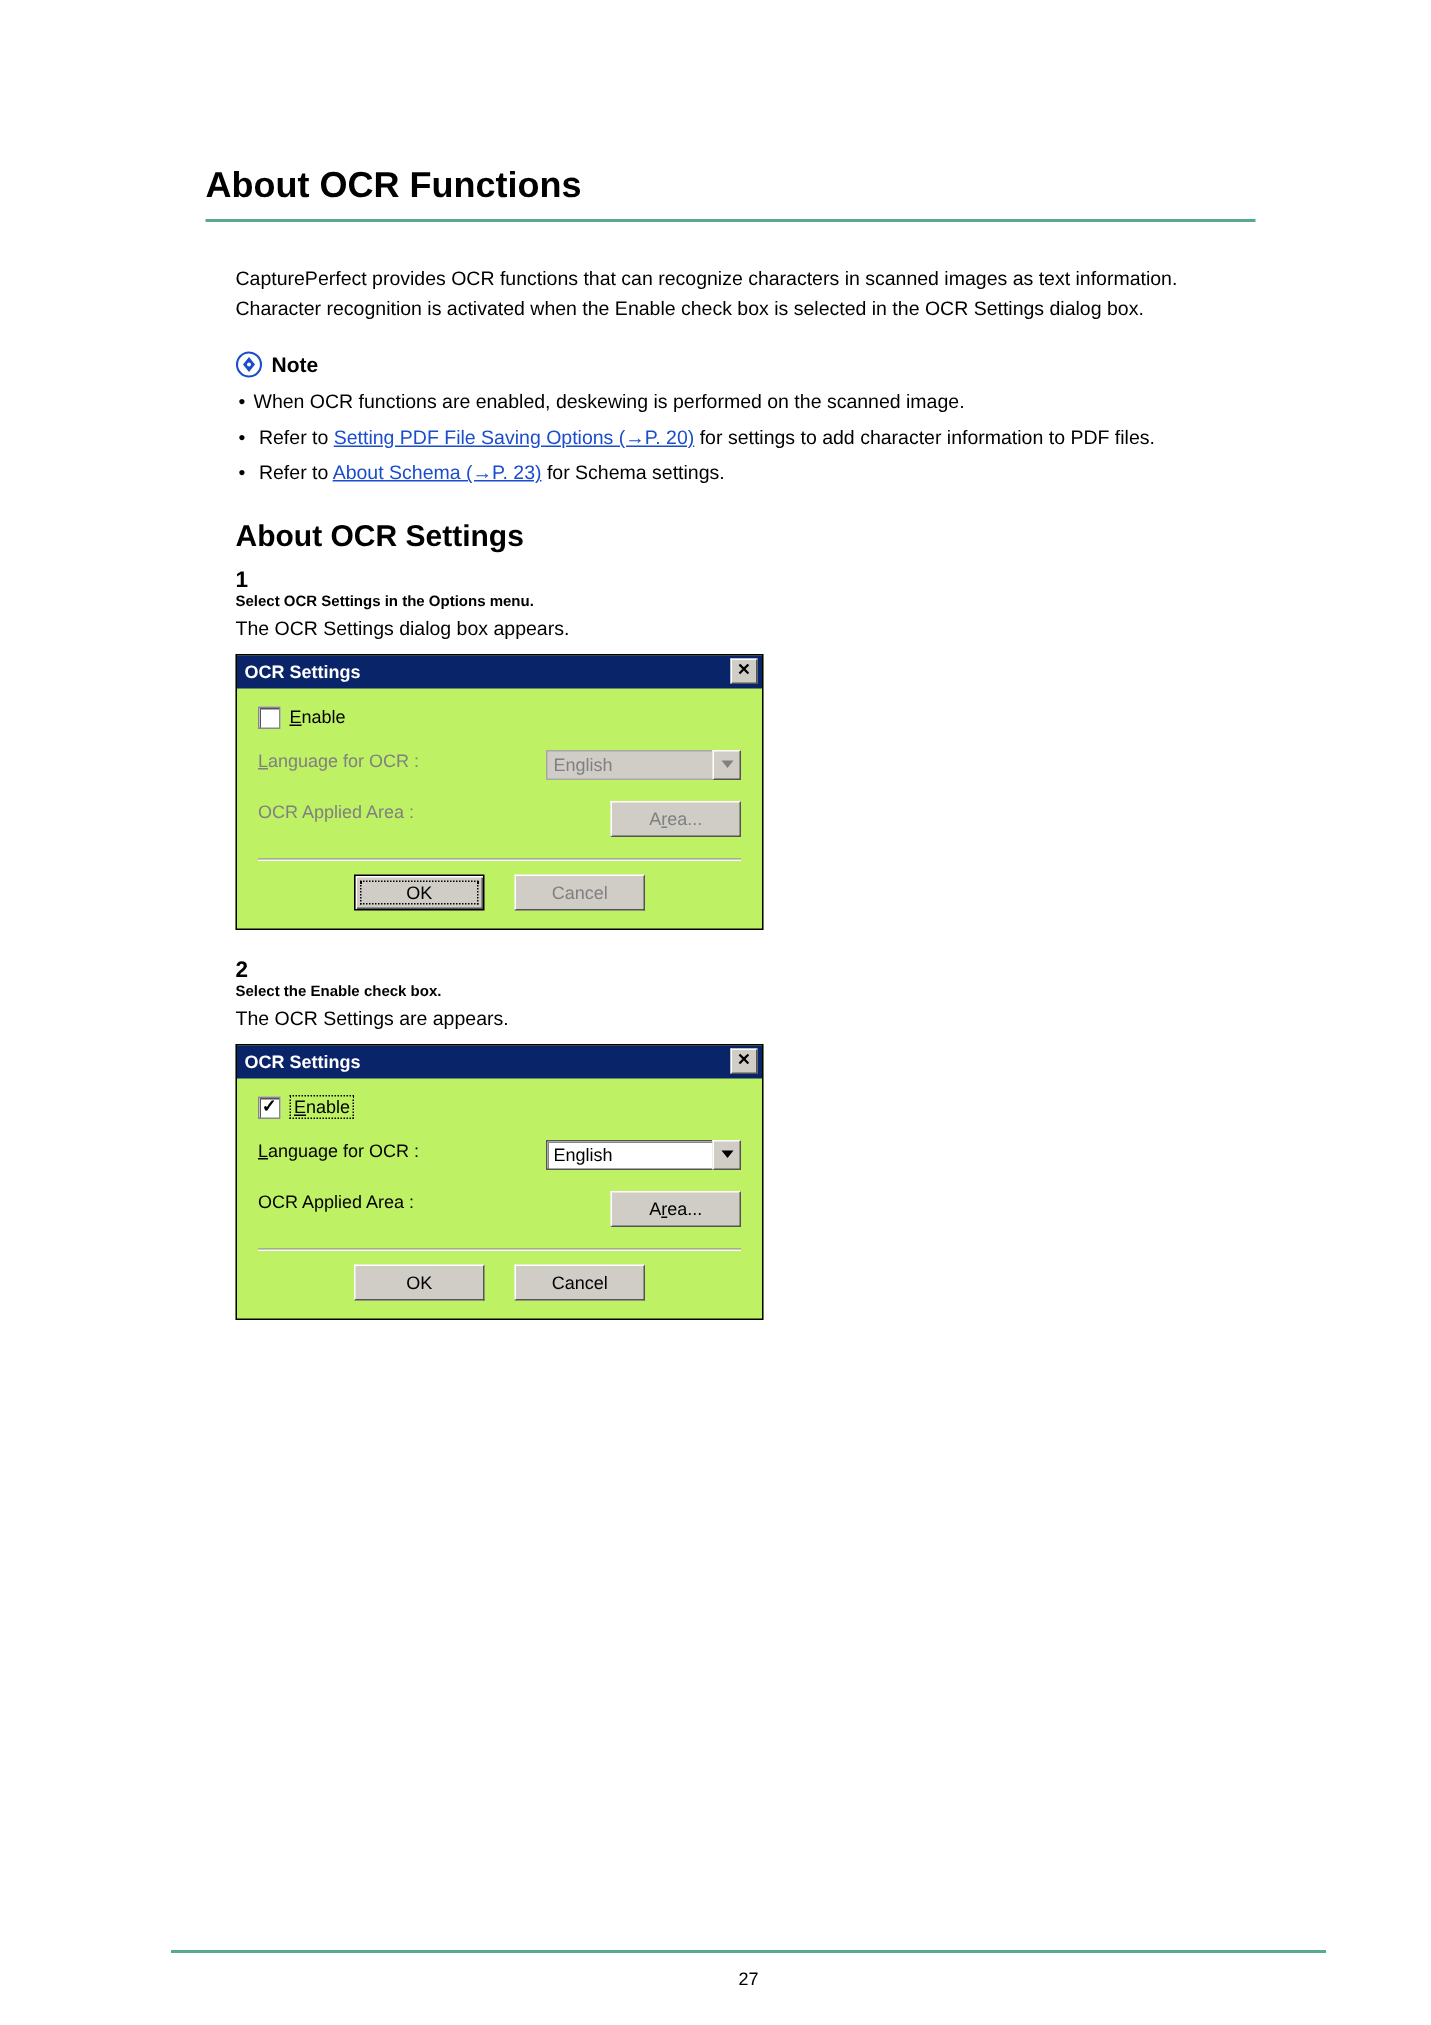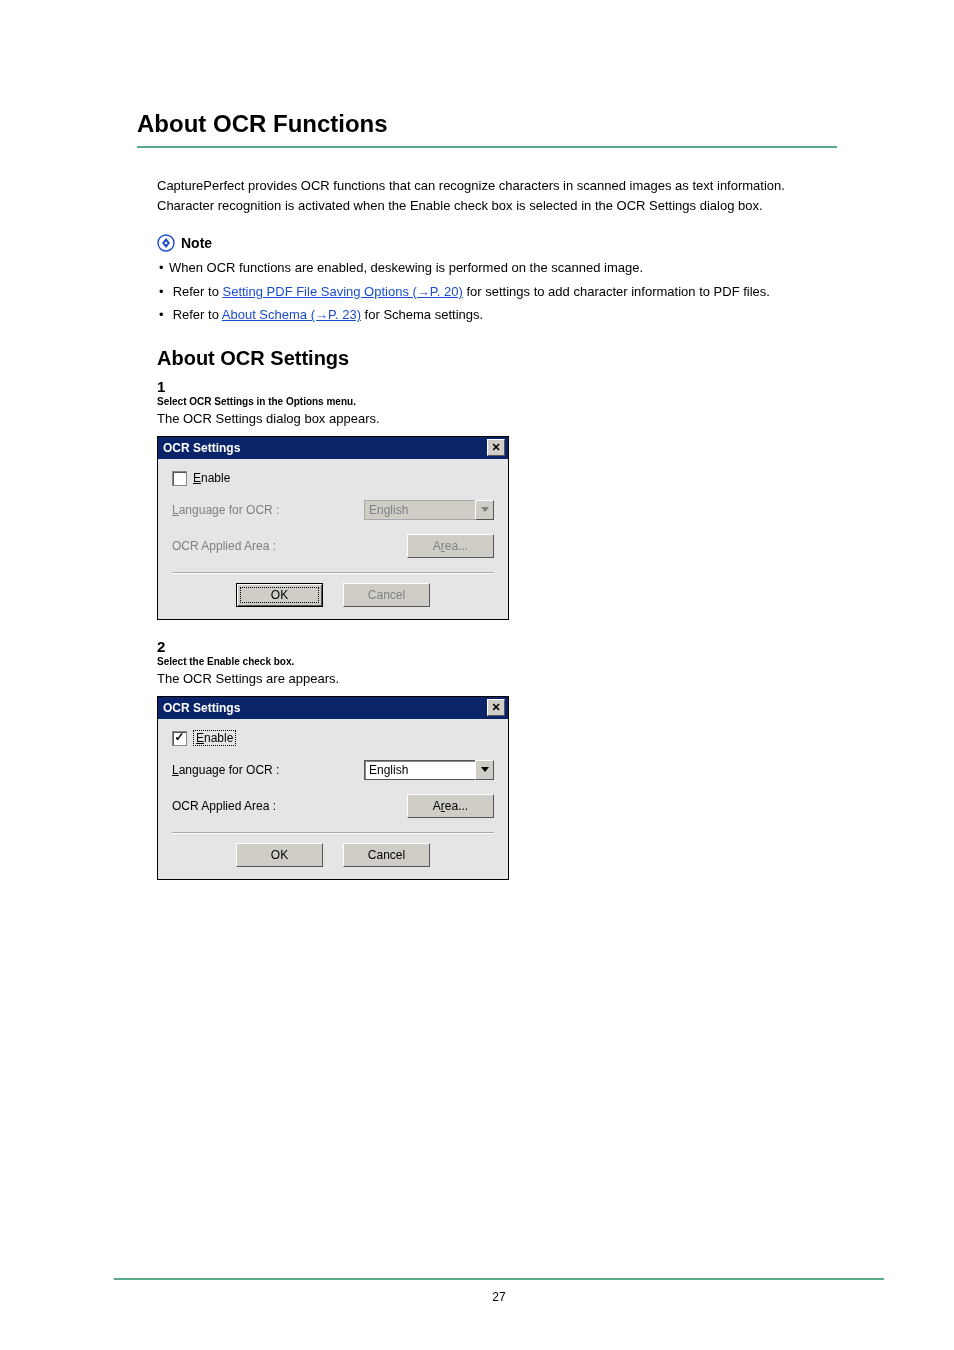--- a/index.html
+++ b/index.html
@@ -100,21 +100,21 @@
   .step-desc {
     font-size: 13px;
     margin: 0 0 10px 0;
   }
 
   
   .dialog {
     width: 350px;
     margin: 6px 0 0 0;
     border: 1px solid #000;
-    background: #e5e5e5;
+    background: #bef264;
     font-family: "MS Sans Serif", Tahoma, Arial, sans-serif;
     font-size: 12px;
   }
   .dlg-titlebar {
     background: #0a246a;
     color: #fff;
     font-weight: bold;
     display: flex;
     align-items: center;
     justify-content: space-between;
@@ -135,21 +135,21 @@
     color: #000;
     font-weight: bold;
     font-size: 11px;
     line-height: 1;
   }
   .dlg-body {
     padding: 12px 14px 12px 14px;
   }
   .dlg-row {
     display: flex;
-    align-items: center;
+    align-items: flex-start;
     margin-bottom: 14px;
   }
   .chk {
     width: 13px; height: 13px;
     background: #fff;
     border: 1px solid #888;
     box-shadow: inset 1px 1px 0 #555, inset -1px -1px 0 #fff;
     margin-right: 6px;
     display: flex;
     align-items: center;
@@ -231,21 +231,21 @@
     margin: 4px 0 10px 0;
   }
   .dlg-actions {
     display:flex;
     justify-content:center;
     gap: 20px;
   }
 
   .footer {
     position:absolute;
-    left:0; right:0; bottom:46px;
+    left:0; right:0; bottom:24px;
     text-align:center;
     padding-left:44px;
   }
   .footer-line {
     width: 770px;
     height:2px;
     background:#5aa98a;
     margin: 0 auto 10px auto;
   }
   .footer-num {

